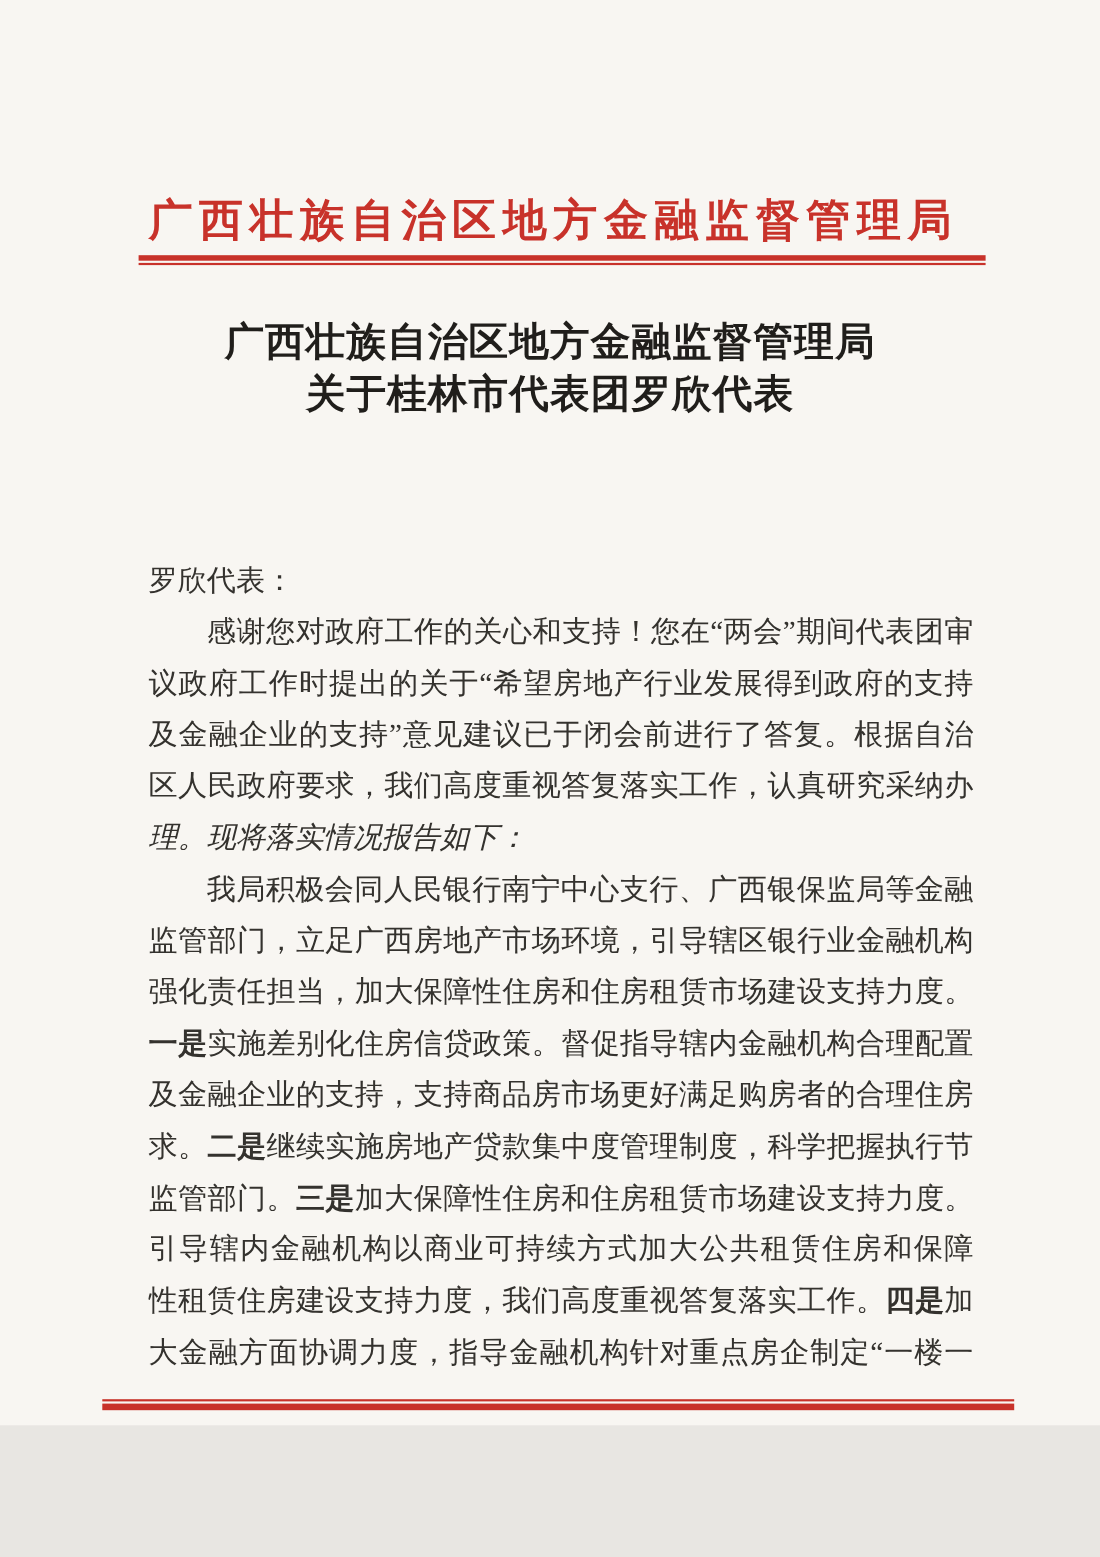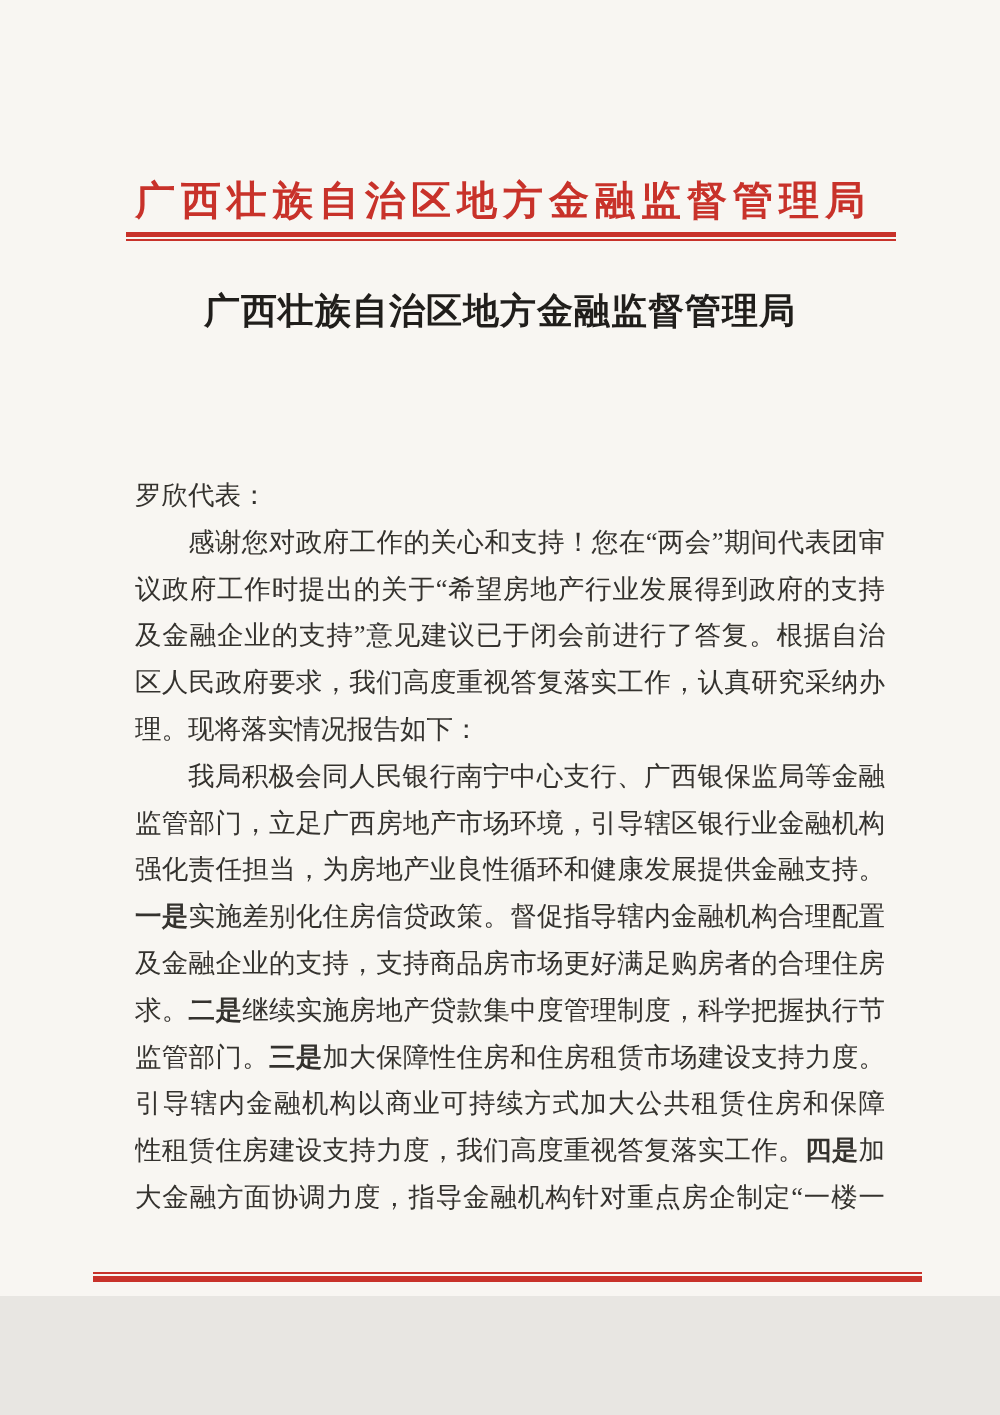--- a/index.html
+++ b/index.html
@@ -56,62 +56,64 @@
   
   .body-block{
     position:absolute;
     top:472px;
     left:135px;
     width:750px;
     color:var(--ink);
     font-size:26.5px;
     line-height:46.8px;
   }
-  .salutation{text-align:left;}
+  .salutation{text-align:left;margin-top:32px;}
   .line{
     text-align:justify;
     text-align-last:justify;
     height:46.8px;
     overflow:hidden;
   }
   .line.flush{
     text-align:right;
     text-align-last:left;
+    font-style:italic;
   }
   .line.indent{text-indent:2em;}
   .line b{font-weight:700;}
 </style>
 </head>
 <body>
 
 <div class="page">
 
   <div class="letterhead">广西壮族自治区地方金融监督管理局</div>
 
   <div class="rule rule-header">
     <div class="bar bar-thick"></div>
     <div class="bar-gap"></div>
     <div class="bar bar-thin"></div>
   </div>
 
   <div class="doc-title">
     <div>广西壮族自治区地方金融监督管理局</div>
+    <div>关于桂林市代表团罗欣代表</div>
   </div>
 
   <div class="body-block">
     <div class="salutation">罗欣代表：</div>
     <div id="body-lines">
         <div class="line indent"><span>感谢您对政府工作的关心和支持！您在“两会”期间代表团审</span></div>
         <div class="line"><span>议政府工作时提出的关于“希望房地产行业发展得到政府的支持</span></div>
         <div class="line"><span>及金融企业的支持”意见建议已于闭会前进行了答复。根据自治</span></div>
         <div class="line"><span>区人民政府要求，我们高度重视答复落实工作，认真研究采纳办</span></div>
         <div class="line flush"><span>理。现将落实情况报告如下：</span></div>
         <div class="line indent"><span>我局积极会同人民银行南宁中心支行、广西银保监局等金融</span></div>
         <div class="line"><span>监管部门，立足广西房地产市场环境，引导辖区银行业金融机构</span></div>
-        <div class="line"><span>强化责任担当，为房地产业良性循环和健康发展提供金融支持。</span></div>
+        <div class="line"><span>强化责任担当，加大保障性住房和住房租赁市场建设支持力度。</span></div>
         <div class="line"><b>一是</b><span>实施差别化住房信贷政策。督促指导辖内金融机构合理配置</span></div>
         <div class="line"><span>及金融企业的支持，支持商品房市场更好满足购房者的合理住房需</span></div>
         <div class="line"><span>求。</span><b>二是</b><span>继续实施房地产贷款集中度管理制度，科学把握执行节</span></div>
         <div class="line"><span>监管部门。</span><b>三是</b><span>加大保障性住房和住房租赁市场建设支持力度。</span></div>
         <div class="line"><span>引导辖内金融机构以商业可持续方式加大公共租赁住房和保障</span></div>
         <div class="line"><span>性租赁住房建设支持力度，我们高度重视答复落实工作。</span><b>四是</b><span>加</span></div>
         <div class="line"><span>大金融方面协调力度，指导金融机构针对重点房企制定“一楼一</span></div>
       </div>
   </div>
 

